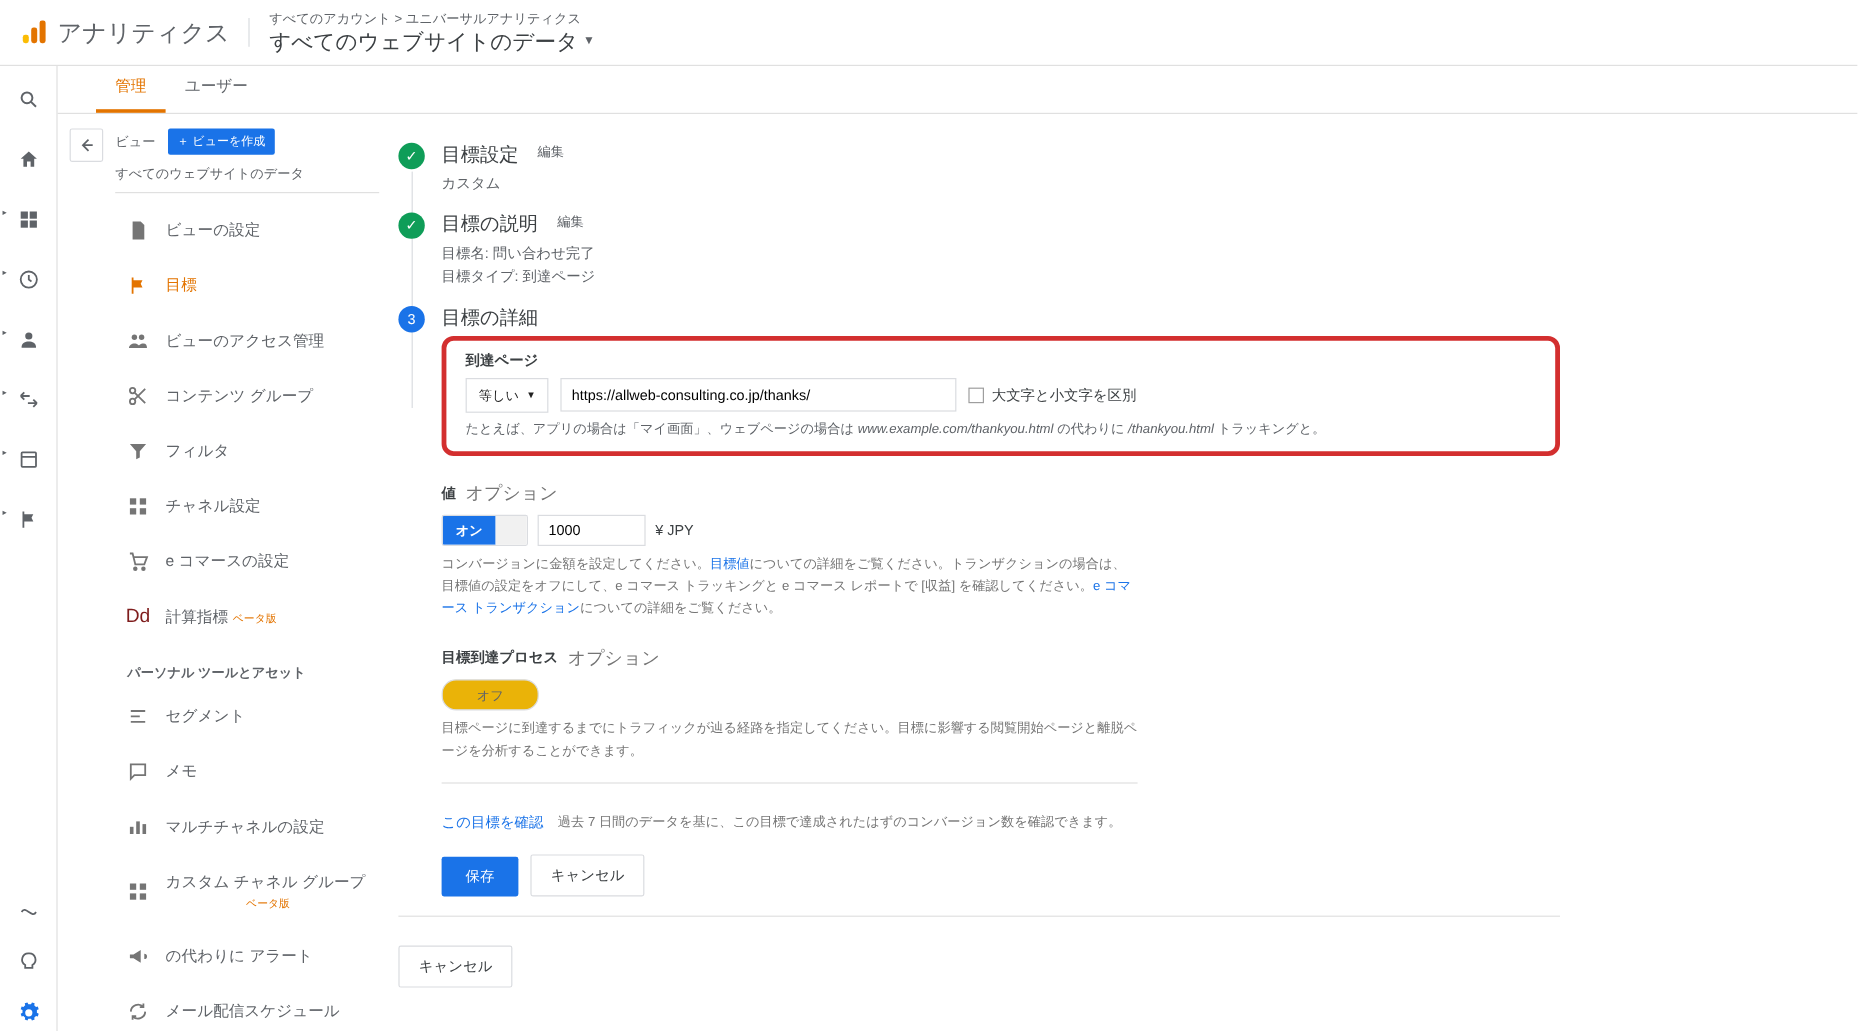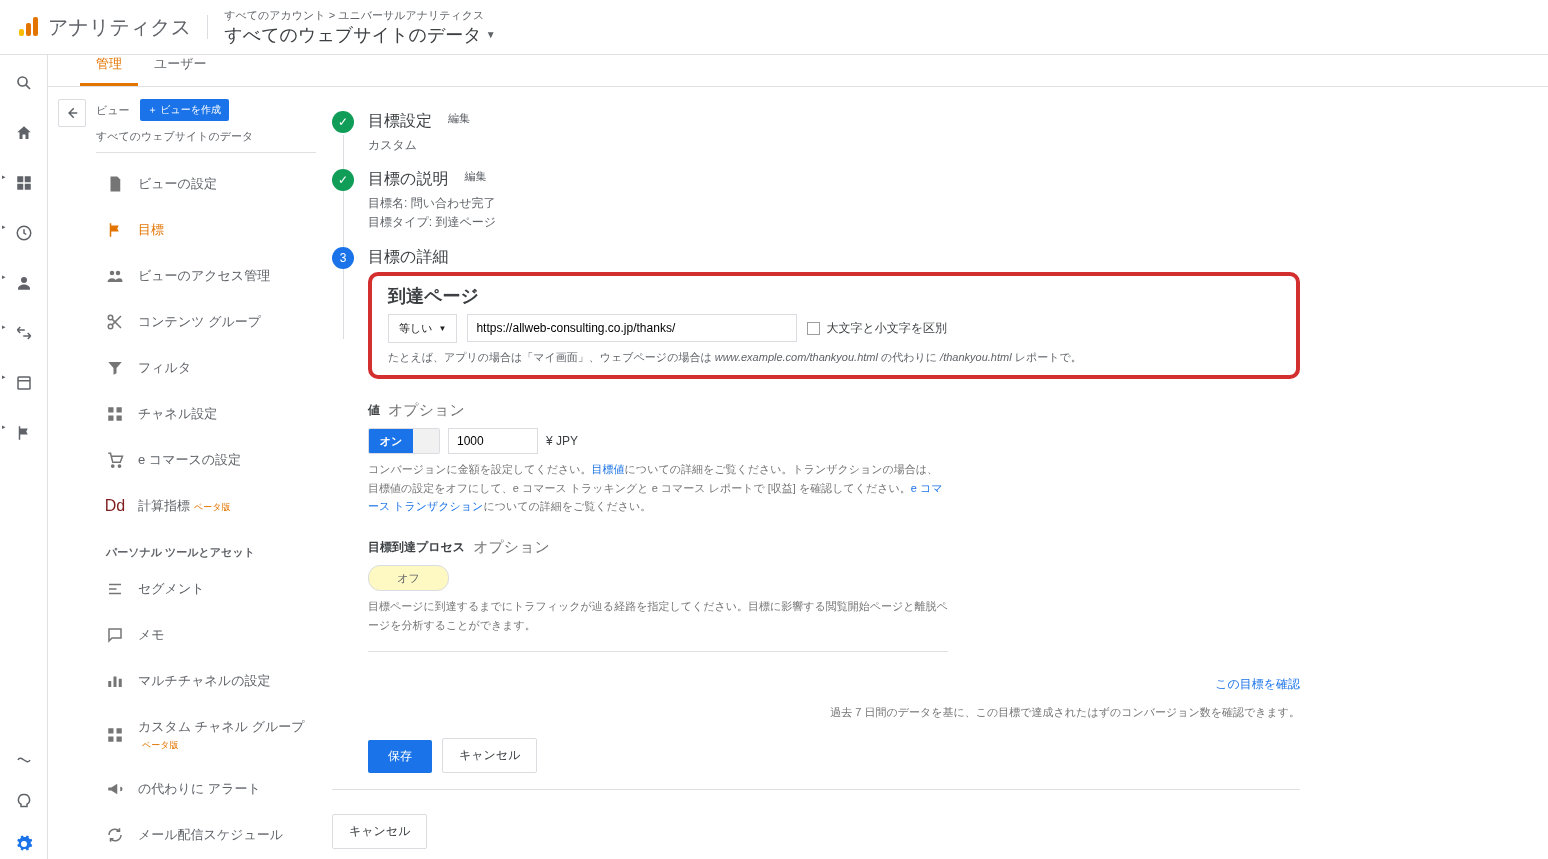--- a/index.html
+++ b/index.html
@@ -32,21 +32,21 @@
 .back-col { width: 48px; display: flex; justify-content: center; padding-top: 12px; }
 .back-btn { width: 28px; height: 28px; border: 1px solid #dadce0; border-radius: 2px; display: flex; align-items: center; justify-content: center; background: #fff; cursor: pointer; }
 
 .view-panel { width: 220px; padding-top: 12px; }
 .view-header { display: flex; align-items: center; gap: 10px; margin-bottom: 8px; }
 .view-label { font-size: 11px; color: #5f6368; }
 .create-view-btn { background: #1a73e8; color: #fff; font-size: 10px; padding: 4px 8px; border: none; border-radius: 2px; cursor: pointer; font-weight: normal; }
 .view-name { font-size: 11px; color: #5f6368; padding-bottom: 8px; border-bottom: 1px solid #e0e0e0; }
 
 .menu-list { margin-top: 8px; }
-.menu-item { display: flex; align-items: center; gap: 14px; padding: 14px 10px; cursor: pointer; color: #5f6368; font-size: 13px; }
+.menu-item { display: flex; align-items: center; gap: 14px; padding: 14px 10px; cursor: pointer; color: #5f6368; font-size: 13px; text-align: center; }
 .menu-item.active { color: #e37400; }
 .menu-item.active .mi-icon { color: #e37400; }
 .mi-icon { width: 18px; height: 18px; display: flex; align-items: center; justify-content: center; color: #757575; }
 .mi-icon svg { width: 18px; height: 18px; }
 .section-label { font-size: 11px; font-weight: bold; color: #5f6368; padding: 16px 10px 6px; }
 .beta-tag { font-size: 9px; color: #e37400; margin-left: 4px; }
 
 .main-form { flex: 1; padding: 24px 16px; max-width: 1000px; }
 .steps { position: relative; }
 .step-line { position: absolute; left: 11px; top: 24px; bottom: 40px; width: 1px; background: #dadce0; }
@@ -54,44 +54,44 @@
 .step-badge { width: 22px; height: 22px; border-radius: 50%; display: flex; align-items: center; justify-content: center; color: #fff; font-size: 12px; flex-shrink: 0; z-index: 1; }
 .badge-done { background: #0f9d58; }
 .badge-current { background: #1a73e8; }
 .step-body { flex: 1; }
 .step-title-row { display: flex; align-items: flex-start; gap: 16px; margin-bottom: 4px; }
 .step-title { font-size: 16px; color: #3c4043; }
 .edit-link { font-size: 11px; color: #5f6368; cursor: pointer; }
 .step-info { font-size: 12px; color: #5f6368; line-height: 1.6; }
 
 .highlight-box { border: 4px solid #d32f2f; border-radius: 10px; padding: 8px 16px 10px; margin-top: 2px; }
-.field-label { font-size: 18px; font-weight: bold; color: #3c4043; margin-bottom: 6px; }
+.field-label { font-size: 12px; font-weight: bold; color: #3c4043; margin-bottom: 6px; }
 .dest-row { display: flex; align-items: center; gap: 10px; }
 .match-select { border: 1px solid #dadce0; background: #fff; padding: 6px 10px; font-size: 11px; display: flex; align-items: center; gap: 6px; cursor: pointer; }
 .url-input { border: 1px solid #dadce0; padding: 6px 8px; font-size: 12px; width: 330px; }
 .checkbox-wrap { display: flex; align-items: center; gap: 6px; font-size: 12px; color: #3c4043; }
 .checkbox { width: 13px; height: 13px; border: 1px solid #9e9e9e; }
 .hint-text { font-size: 11px; color: #5f6368; margin-top: 6px; line-height: 1.5; }
 .hint-text .italic { font-style: italic; }
 
 .form-section { margin-top: 22px; margin-left: 36px; }
 .sec-title-row { display: flex; align-items: center; gap: 8px; margin-bottom: 8px; }
 .sec-title { font-size: 12px; font-weight: bold; color: #3c4043; }
 .sec-opt { font-size: 15px; color: #757575; }
 .toggle-row { display: flex; align-items: center; gap: 8px; }
 .toggle { width: 72px; height: 26px; border: 1px solid #dadce0; border-radius: 2px; display: flex; overflow: hidden; cursor: pointer; }
 .toggle-on { background: #1a73e8; color: #fff; flex: 1; display: flex; align-items: center; justify-content: center; font-size: 11px; font-weight: bold; }
 .toggle-off-side { background: #f1f1f1; width: 26px; }
-.toggle-off { width: 81px; height: 26px; border: 1px solid #dadce0; border-radius: 12px; display: flex; align-items: center; justify-content: center; font-size: 11px; color: #5f6368; background: #fef9c3; cursor: pointer; }
+.toggle-off { width: 81px; height: 26px; border: 1px solid #dadce0; border-radius: 12px; display: flex; align-items: center; justify-content: center; font-size: 11px; color: #5f6368; background: #eab308; cursor: pointer; }
 .value-input { border: 1px solid #dadce0; padding: 5px 8px; font-size: 12px; width: 90px; }
 .currency { font-size: 12px; color: #3c4043; }
 .desc-text { font-size: 11px; color: #757575; margin-top: 6px; line-height: 1.7; max-width: 580px; }
 .desc-text a { color: #1a73e8; text-decoration: none; }
 
-.verify-row { margin-top: 24px; margin-left: 36px; display: flex; align-items: flex-end; gap: 12px; flex-direction: column; }
+.verify-row { margin-top: 24px; margin-left: 36px; display: flex; align-items: flex-start; gap: 12px; }
 .verify-link { color: #1a73e8; font-size: 12px; cursor: pointer; }
 .verify-text { font-size: 11px; color: #757575; }
 
 .btn-row { margin-top: 18px; margin-left: 36px; display: flex; gap: 10px; align-items: flex-end; }
 .btn-primary { background: #1a73e8; color: #fff; border: none; padding: 8px 20px; font-size: 12px; border-radius: 2px; cursor: pointer; }
 .btn-secondary { background: #fff; color: #3c4043; border: 1px solid #dadce0; padding: 8px 16px; font-size: 12px; border-radius: 2px; cursor: pointer; }
 
 .outer-cancel { margin-top: 24px; }
 .divider-h { border-top: 1px solid #e0e0e0; margin: 16px 0; }
 </style>
@@ -394,21 +394,21 @@
                     <span>等しい</span>
                     <span style="font-size:8px">▼</span>
                   </div>
                   <input class="url-input" value="https://allweb-consulting.co.jp/thanks/" style="">
                   <div class="checkbox-wrap">
                     <div class="checkbox"></div>
                     <span>大文字と小文字を区別</span>
                   </div>
                 </div>
                 <div class="hint-text">
-                  <span>たとえば、アプリの場合は「マイ画面」、ウェブページの場合は </span><span class="italic">www.example.com/thankyou.html</span><span> の代わりに </span><span class="italic">/thankyou.html</span><span> レポートで。</span>
+                  <span>たとえば、アプリの場合は「マイ画面」、ウェブページの場合は </span><span class="italic">www.example.com/thankyou.html</span><span> の代わりに </span><span class="italic">/thankyou.html</span><span> トラッキングと。</span>
                 </div>
               </div>
             </div>
           </div>
         </div>
 
         <div class="form-section">
           <div class="sec-title-row">
             <span class="sec-title">値</span>
             <span class="sec-opt">オプション</span>

